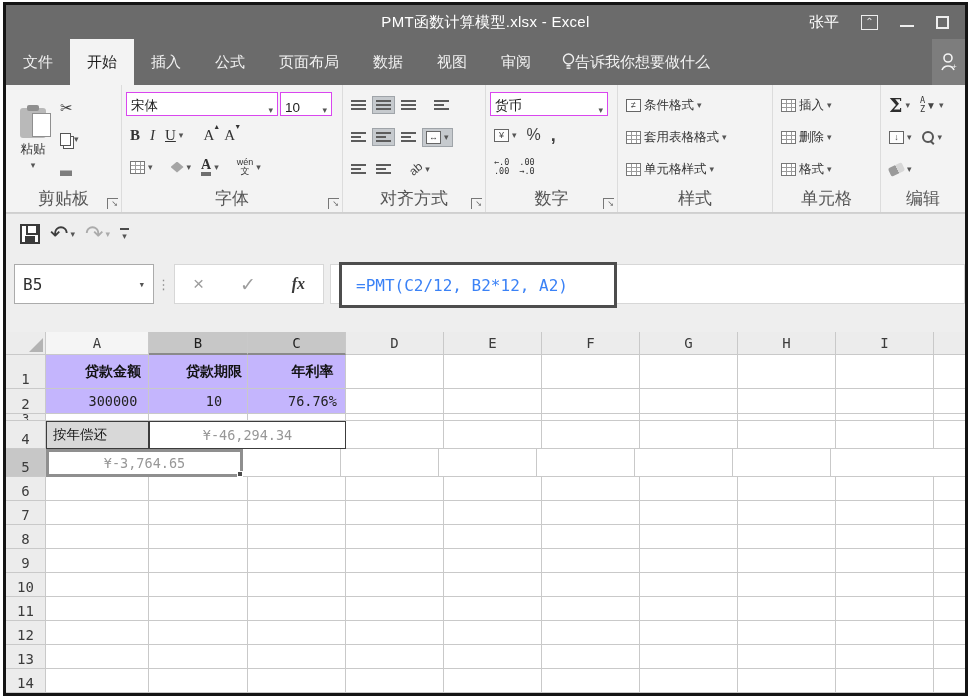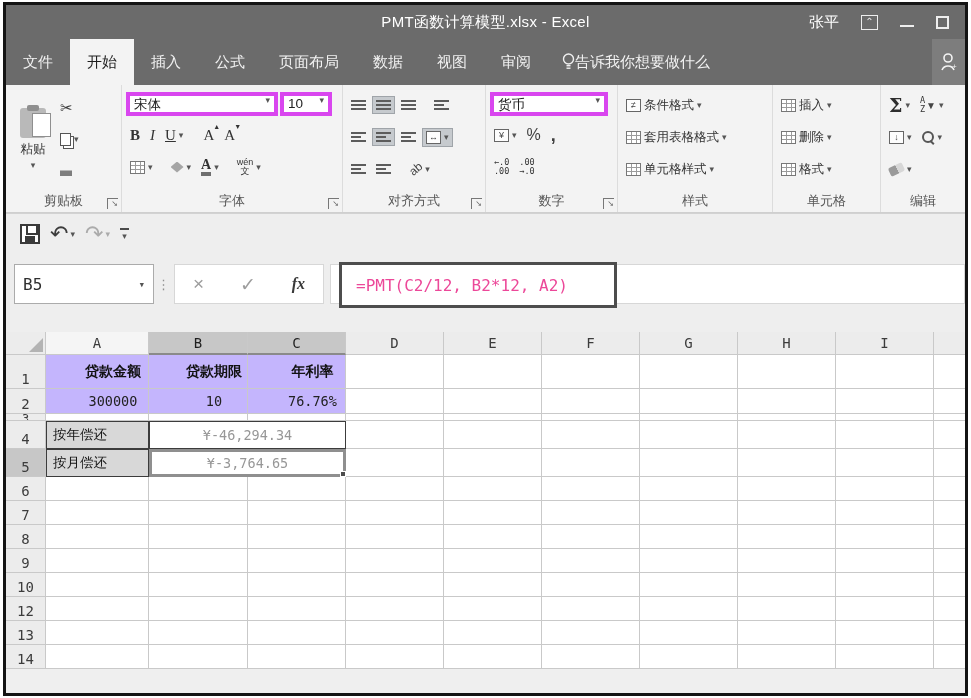--- a/index.html
+++ b/index.html
@@ -22,28 +22,28 @@
   .tabrow{ height:46px; background:#6b6b6b; display:flex; align-items:stretch; color:#f2f2f2; position:relative;}
   .tab{ display:flex; align-items:center; padding:0 17px; font-size:15px; cursor:default;}
   .tab.active{ background:#f3f3f3; color:#1d1d1d; }
   .tellme{ display:flex; align-items:center; padding:0 14px; font-size:15px;}
   .bulb{ width:13px; height:19px; }
   .share{ margin-left:auto; width:33px; background:#7d7d7d; display:flex; align-items:center; justify-content:center;}
 
   
   .ribbon{ height:128px; background:#f3f3f3; display:flex; border-bottom:1px solid #cfcfcf; overflow:hidden;}
   .grp{ position:relative; border-right:1px solid #dcdcdc; padding:4px 3px 20px 4px; flex:none;}
-  .grp-label{ position:absolute; left:0; right:0; bottom:2px; text-align:center; font-size:13px; color:#565656;}
+  .grp-label{ position:absolute; left:0; right:0; bottom:2px; text-align:center; font-size:17px; color:#565656;}
   .launcher{ position:absolute; right:3px; bottom:3px; width:11px; height:11px; border-top:1px solid #777;
              border-left:1px solid #777; font-size:8px; color:#666; line-height:10px; text-align:right;}
   .rrow{ display:flex; align-items:center; height:32px; gap:2px;}
   .rbtn{ display:flex; align-items:center; gap:3px; padding:2px 3px; font-size:12.5px; color:#333; border:1px solid transparent;}
   .rbtn.pressed{ background:#c6cace; border-color:#9fa4a9;}
   .da{ font-size:9px; color:#555; line-height:1;}
-  .combo{ background:#fff; border:4px solid #d946ef; display:flex; align-items:flex-start; font-size:13.5px; color:#222;
+  .combo{ background:#fff; border:1px solid #d946ef; display:flex; align-items:flex-end; font-size:13.5px; color:#222;
           height:24px; padding:0 4px;}
   .combo .da{ margin-left:auto;}
   .glyph{ font-size:15px; color:#3f3f3f; line-height:1;}
   .lns{ width:15px; height:12px; flex:none;
         background:linear-gradient(#5c5c5c,#5c5c5c) 0 1px/15px 2px no-repeat,
                    linear-gradient(#5c5c5c,#5c5c5c) 0 5px/15px 2px no-repeat,
                    linear-gradient(#5c5c5c,#5c5c5c) 0 9px/15px 2px no-repeat;}
   .lns.sm{ background:linear-gradient(#5c5c5c,#5c5c5c) 0 1px/15px 2px no-repeat,
                    linear-gradient(#5c5c5c,#5c5c5c) 0 5px/10px 2px no-repeat,
                    linear-gradient(#5c5c5c,#5c5c5c) 0 9px/15px 2px no-repeat;}
@@ -95,21 +95,21 @@
             font-family:"DejaVu Sans Mono",monospace; font-size:16px; color:#2f2f2f; padding:0 8px;}
   .namebox .da{ margin-left:auto; font-size:11px; color:#555;}
   .fdots{ width:20px; text-align:center; color:#8f8f8f; font-size:13px; letter-spacing:1px;}
   .fbtns{ width:150px; height:40px; background:#fff; border:1px solid #d7d7d7; display:flex; align-items:center;
           justify-content:space-around; }
   .fx-x{ color:#9d9d9d; font-size:19px;}
   .fx-ok{ color:#9d9d9d; font-size:19px;}
   .fx-fx{ font-family:"Liberation Serif",serif; font-style:italic; font-weight:bold; font-size:16px; color:#3a3a3a;}
   .ffield{ flex:1; height:40px; background:#fff; border:1px solid #d7d7d7; margin-left:6px; position:relative; display:flex; align-items:center;}
   .fhl{ position:absolute; left:8px; top:-3px; height:46px; width:278px; border:3px solid #4d4d4d; background:#fff;
-        display:flex; align-items:center; padding-left:14px; font-family:"DejaVu Sans Mono",monospace; font-size:16px; color:#ec4899;}
+        display:flex; align-items:center; padding-left:14px; font-family:"DejaVu Sans Mono",monospace; font-size:16px; color:#3b82f6;}
 
   .gapstrip{ height:18px; background:#eeeeee; }
 
   
   .sheet{ background:#fff; font-family:"DejaVu Sans Mono",monospace; }
   .srow{ display:flex; }
   .hcell,.rhead,.cell,.corner{ border-right:1px solid #c9c9c9; border-bottom:1px solid #c9c9c9; overflow:hidden; flex:none;}
   .corner{ width:40px; background:#ececec; position:relative;}
   .corner .tri{ position:absolute; right:2px; bottom:2px; width:0; height:0; border-left:14px solid transparent; border-bottom:14px solid #b3b3b3;}
   .hcell{ background:#ececec; color:#3c3c3c; font-size:14px; text-align:center; display:flex; align-items:center; justify-content:center;}
@@ -530,21 +530,20 @@
         <div class="cell wS"></div>
       <div class="cell wS"></div>
         <div class="cell wS"></div>
       <div class="cell wS"></div>
         <div class="cell wS"></div>
       <div class="cell wP"></div>
     </div>
 
     <div class="srow r45">
       <div class="rhead hl">5</div>
-      <div class="cell left labelcell wA">按月偿还</div>
       <div class="mergedBC sel">
         <span>¥-3,764.65</span>
         <span class="handle"></span>
       </div>
       <div class="cell wS"></div>
         <div class="cell wS"></div>
       <div class="cell wS"></div>
         <div class="cell wS"></div>
       <div class="cell wS"></div>
         <div class="cell wS"></div>
@@ -610,20 +609,33 @@
         <div class="cell wC"></div>
         <div class="cell wS"></div>
         <div class="cell wS"></div>
         <div class="cell wS"></div>
         <div class="cell wS"></div>
         <div class="cell wS"></div>
         <div class="cell wS"></div>
         <div class="cell wP"></div>
       </div>
     <div class="srow rN">
+        <div class="rhead">11</div>
+        <div class="cell wA"></div>
+        <div class="cell wB"></div>
+        <div class="cell wC"></div>
+        <div class="cell wS"></div>
+        <div class="cell wS"></div>
+        <div class="cell wS"></div>
+        <div class="cell wS"></div>
+        <div class="cell wS"></div>
+        <div class="cell wS"></div>
+        <div class="cell wP"></div>
+      </div>
+    <div class="srow rN">
         <div class="rhead">12</div>
         <div class="cell wA"></div>
         <div class="cell wB"></div>
         <div class="cell wC"></div>
         <div class="cell wS"></div>
         <div class="cell wS"></div>
         <div class="cell wS"></div>
         <div class="cell wS"></div>
         <div class="cell wS"></div>
         <div class="cell wS"></div>

